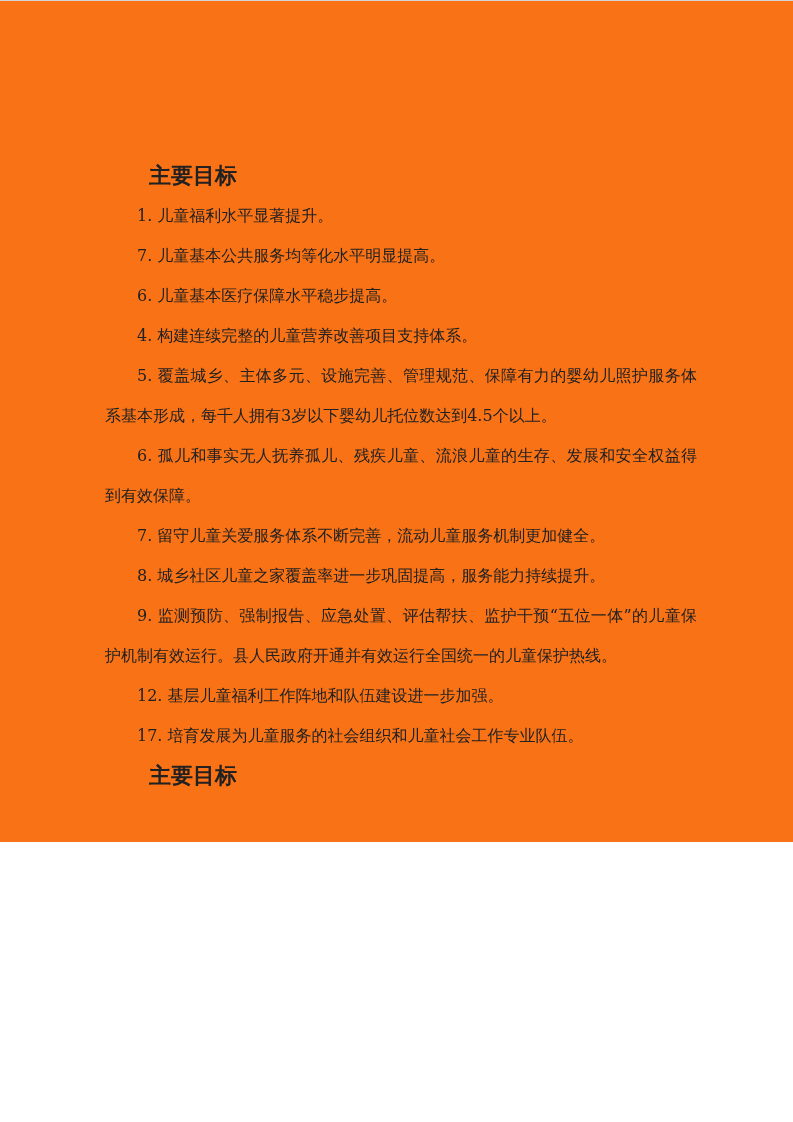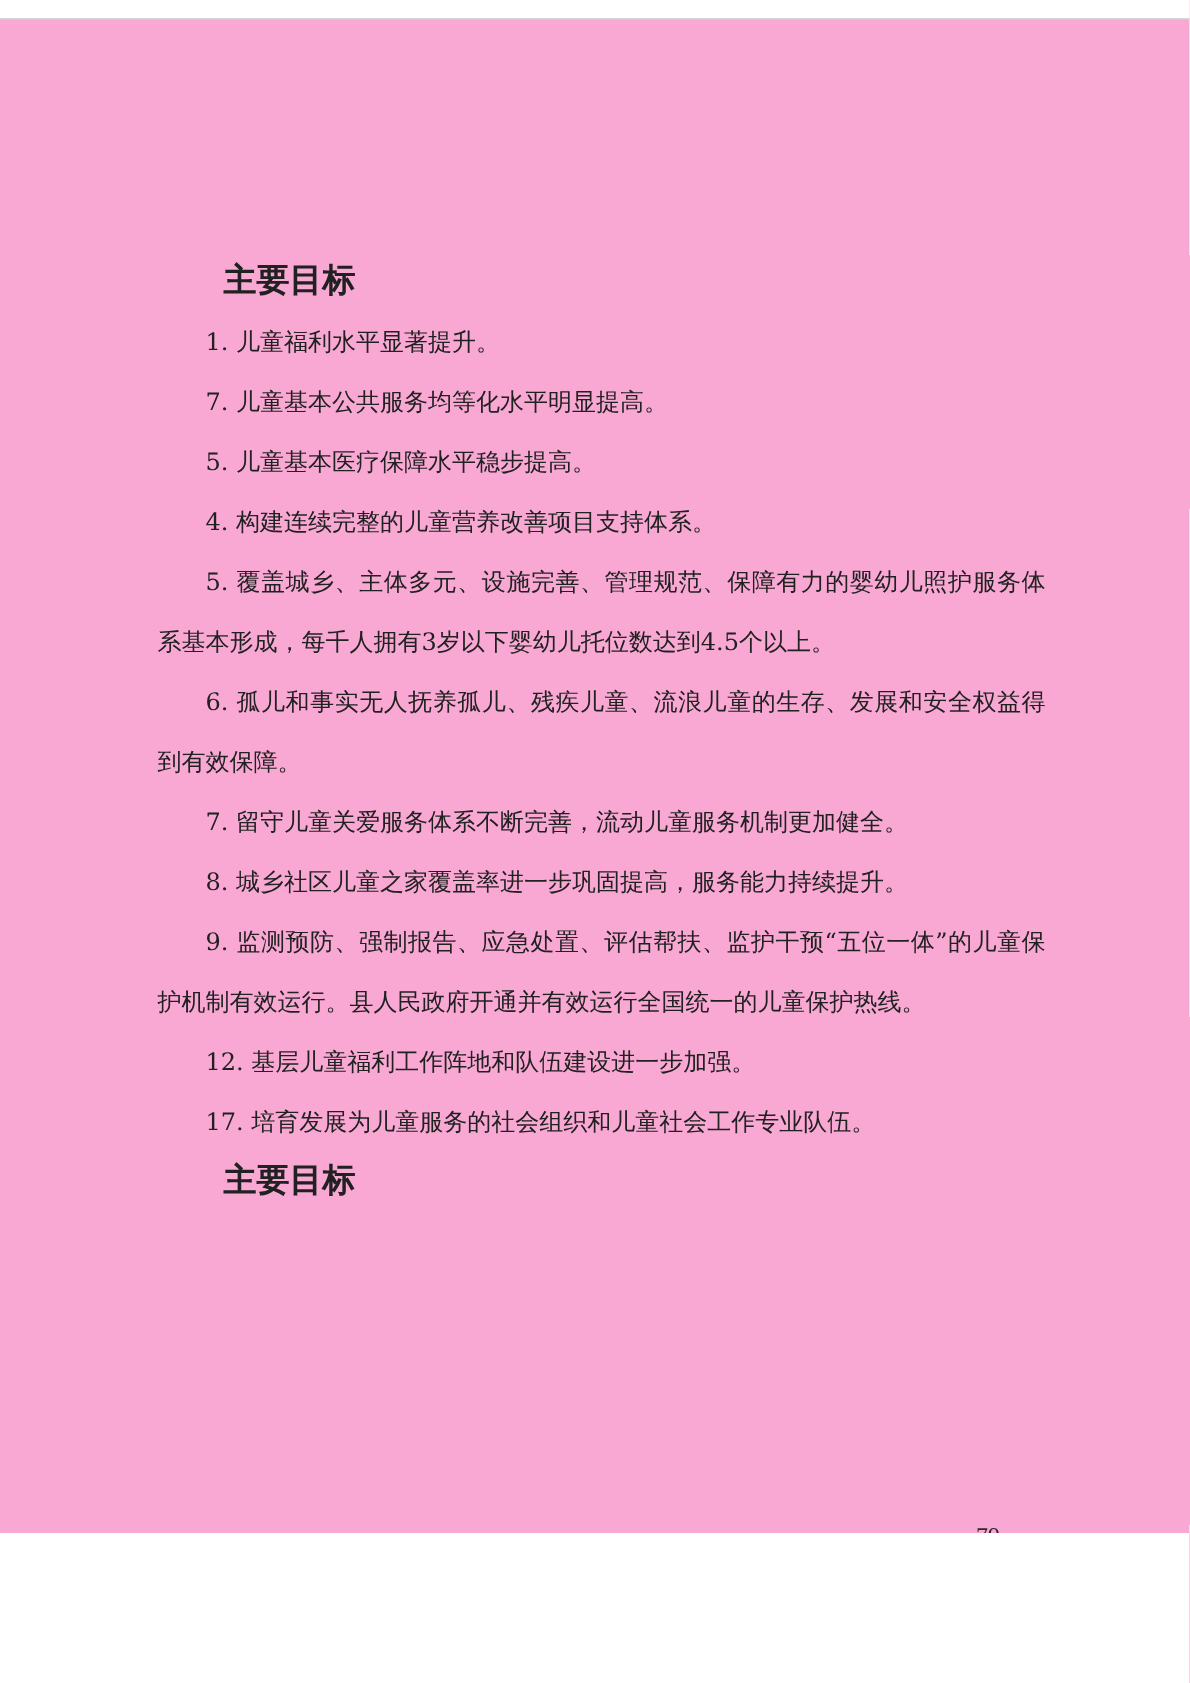--- a/index.html
+++ b/index.html
@@ -3,26 +3,25 @@
 <meta charset="utf-8">
 <style>
   html, body {
     margin: 0;
     padding: 0;
     background: #ffffff;
   }
   .page {
     position: relative;
     width: 793px;
-    height: 1010px;
-    background: #f9a8d4;
+    height: 842px;
+    background: #f97316;
     overflow: hidden;
     font-family: "DejaVu Serif", "Liberation Serif", serif;
     color: #212121;
-    margin-top: 12px;
   }
   .page-top-edge {
     position: absolute;
     top: 0;
     left: 0;
     width: 793px;
     height: 1px;
     background: #d6d6d6;
   }
   .content {
@@ -61,21 +60,21 @@
 </style>
 </head>
 <body>
 
 <div class="page">
   <div class="page-top-edge"></div>
   <main class="content">
       <h2 class="head">主要目标</h2>
       <p class="para">1. 儿童福利水平显著提升。</p>
       <p class="para">7. 儿童基本公共服务均等化水平明显提高。</p>
-      <p class="para">5. 儿童基本医疗保障水平稳步提高。</p>
+      <p class="para">6. 儿童基本医疗保障水平稳步提高。</p>
       <p class="para">4. 构建连续完整的儿童营养改善项目支持体系。</p>
       <p class="para">5. 覆盖城乡、主体多元、设施完善、管理规范、保障有力的婴幼儿照护服务体系基本形成，每千人拥有3岁以下婴幼儿托位数达到4.5个以上。</p>
       <p class="para">6. 孤儿和事实无人抚养孤儿、残疾儿童、流浪儿童的生存、发展和安全权益得到有效保障。</p>
       <p class="para">7. 留守儿童关爱服务体系不断完善，流动儿童服务机制更加健全。</p>
       <p class="para">8. 城乡社区儿童之家覆盖率进一步巩固提高，服务能力持续提升。</p>
       <p class="para">9. 监测预防、强制报告、应急处置、评估帮扶、监护干预“五位一体”的儿童保护机制有效运行。县人民政府开通并有效运行全国统一的儿童保护热线。</p>
       <p class="para">12. 基层儿童福利工作阵地和队伍建设进一步加强。</p>
       <p class="para">17. 培育发展为儿童服务的社会组织和儿童社会工作专业队伍。</p>
       <h2 class="head">主要目标</h2>
     </main>

